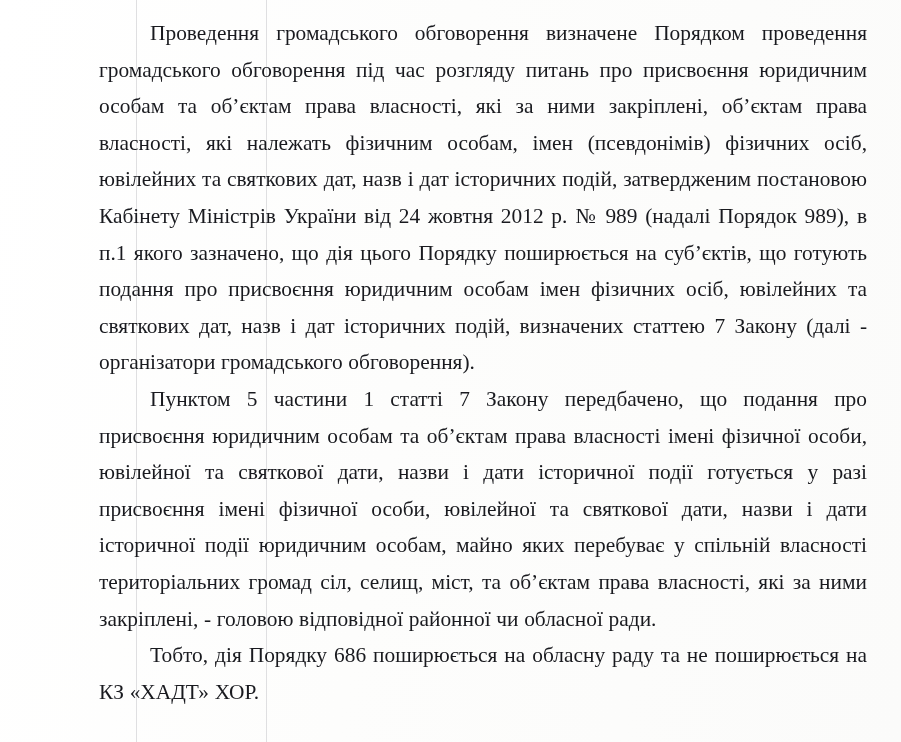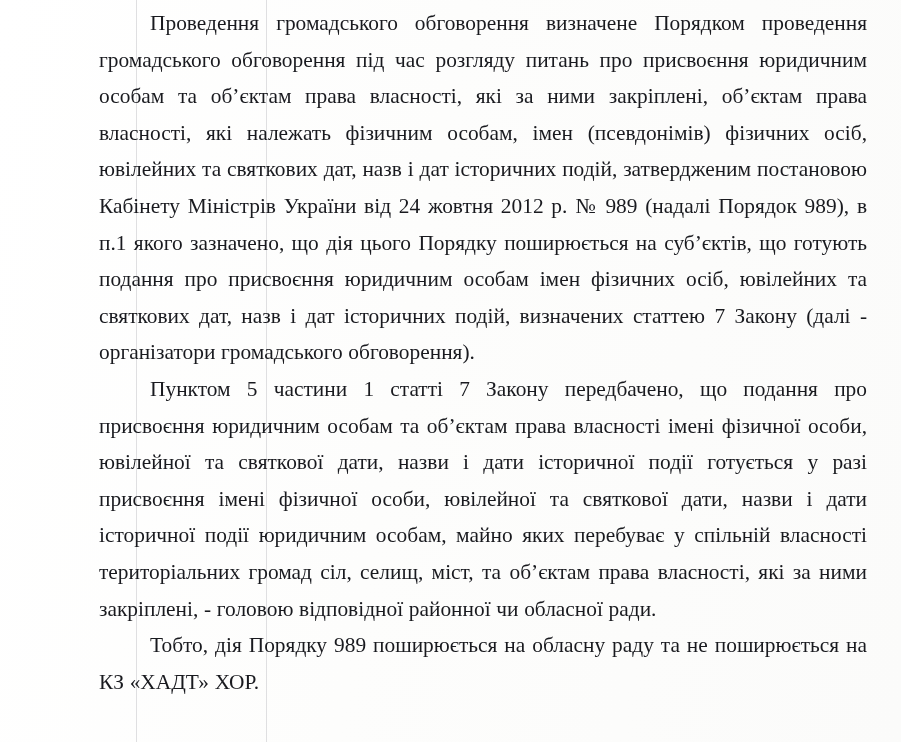--- a/index.html
+++ b/index.html
@@ -61,37 +61,37 @@
     text-justify: inter-word;
     text-indent: 51px;
     color: #191a1f;
     font-size: 21.4px;
     line-height: 36.6px;
     letter-spacing: 0.0px;
     word-spacing: 0.3px;
     -webkit-font-smoothing: antialiased;
   }
 
-  .para.p1 { padding-top: 5px; }
+  .para.p1 { padding-top: 15px; }
   .para.p2 { padding-top: 0px; }
   .para.p3 { padding-top: 0px; }
 
   
 </style>
 </head>
 <body>
 
 <div id="page" style="background: rgb(254, 254, 254);">
 
   <div class="fold-line l1" style="background: rgb(217, 217, 220);"></div>
   <div class="fold-line l2" style="background: rgb(217, 217, 220);"></div>
 
   <div id="text-body">
 
     <p class="para p1" style="color: rgb(25, 26, 31);">Проведення громадського обговорення визначене Порядком проведення громадського обговорення під час розгляду питань про присвоєння юридичним особам та об’єктам права власності, які за ними закріплені, об’єктам права власності, які належать фізичним особам, імен (псевдонімів) фізичних осіб, ювілейних та святкових дат, назв і дат історичних подій, затвердженим постановою Кабінету Міністрів України  від 24 жовтня 2012 р. № 989 (надалі Порядок 989), в п.1 якого зазначено, що дія цього Порядку поширюється на суб’єктів, що готують подання про присвоєння юридичним особам імен фізичних осіб, ювілейних та святкових дат, назв і дат історичних подій, визначених статтею 7 Закону (далі - організатори громадського обговорення).</p>
 
     <p class="para p2" style="color: rgb(25, 26, 31);">Пунктом 5 частини 1 статті 7 Закону передбачено, що подання про присвоєння юридичним особам та об’єктам права власності імені фізичної особи, ювілейної та святкової дати, назви і дати історичної події готується у разі присвоєння імені фізичної особи, ювілейної та святкової дати, назви і дати історичної події юридичним особам, майно яких перебуває у спільній власності територіальних громад сіл, селищ, міст, та об’єктам права власності, які за ними закріплені, - головою відповідної районної чи обласної ради.</p>
 
-    <p class="para p3" style="color: rgb(25, 26, 31);">Тобто, дія Порядку 989 поширюється на обласну раду та не поширюється на КЗ «ХАДТ» ХОР.</p>
+    <p class="para p3" style="color: rgb(25, 26, 31);">Тобто, дія Порядку 686 поширюється на обласну раду та не поширюється на КЗ «ХАДТ» ХОР.</p>
 
   </div>
 
 </div>
 
 </body></html>

